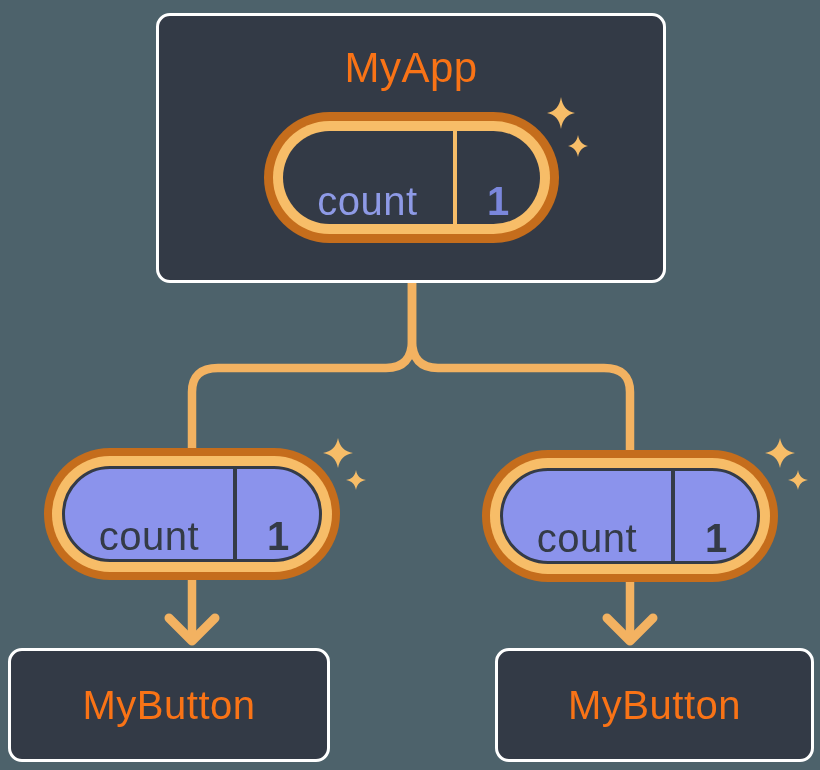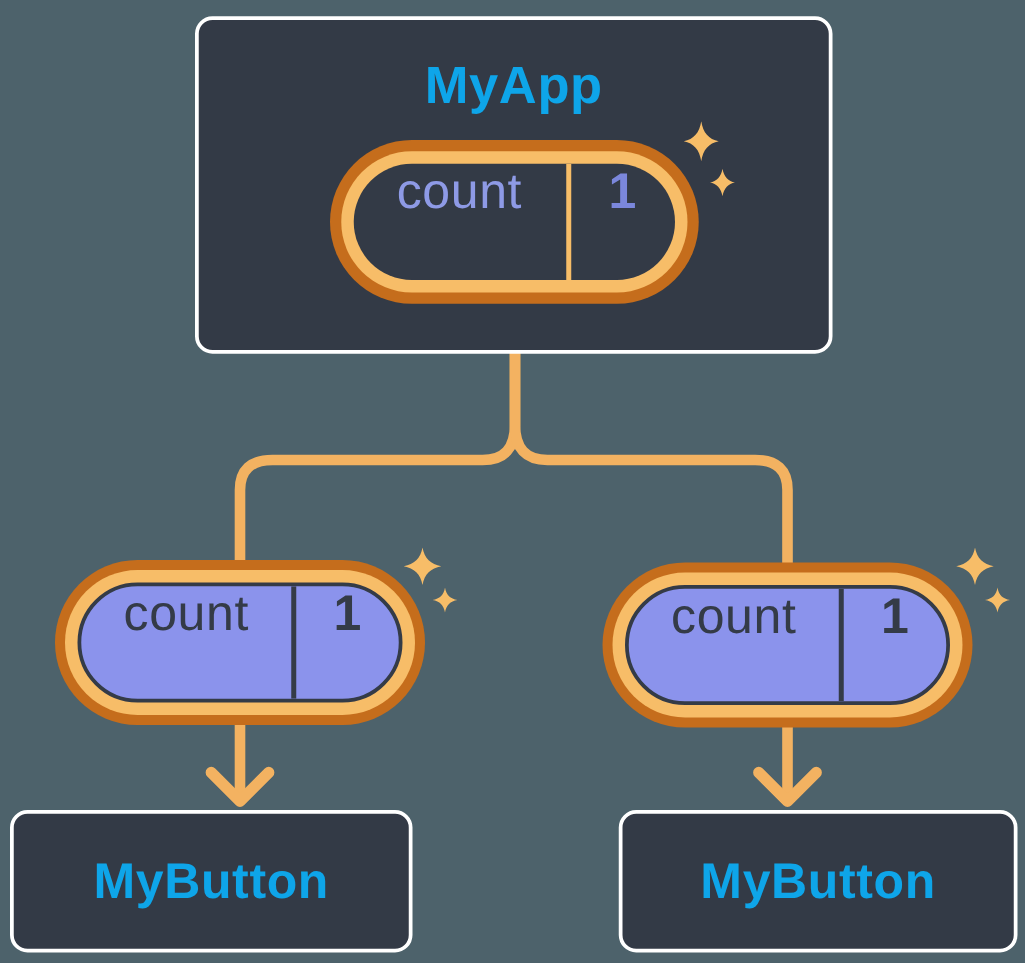--- a/index.html
+++ b/index.html
@@ -23,38 +23,38 @@
   }
   .node{
     position:absolute;z-index:1;box-sizing:border-box;
     background:var(--node-fill,#333a46);
     border:3px solid var(--node-border,#ffffff);
     border-radius:14px;color:#fff;
   }
   .app-box{left:156px;top:13px;width:510px;height:270px;
     display:flex;flex-direction:column;align-items:center;padding-top:26px;}
   .node-title{
-    font-size:42px;font-weight:700;letter-spacing:0.5px;
-    line-height:52px;color:#0ea5e9;white-space:nowrap;
+    font-size:42px;font-weight:400;letter-spacing:0.5px;
+    line-height:52px;color:#f97316;white-space:nowrap;
   }
   .btn-box{display:flex;align-items:center;justify-content:center;text-align:right;}
   .btn-left{left:8px;top:648px;width:322px;height:114px;}
   .btn-right{left:495px;top:648px;width:319px;height:114px;}
   .btn-box .node-title{font-size:40px;}
 
   .pill{z-index:1;box-sizing:border-box;border-radius:999px;
     background:var(--ring-outer,#c56d1c);}
   .root-pill{position:relative;width:295px;height:131px;margin-top:18px;padding:9px;}
   .child-pill{position:absolute;width:296px;height:132px;padding:8px;}
   .pill-left{left:44px;top:448px;}
   .pill-right{left:482px;top:450px;}
   .pill-inner{height:100%;box-sizing:border-box;border-radius:999px;
     background:var(--ring-inner,#f7bd68);padding:10px;}
   .pill-body{height:100%;box-sizing:border-box;border-radius:999px;
-    display:flex;align-items:flex-start;overflow:hidden;}
+    display:flex;align-items:flex-end;overflow:hidden;}
   .root-pill .pill-body{background:var(--node-fill,#333a46);}
   .child-pill .pill-body{background:var(--child-fill,#8b93ec);
     border:3px solid var(--child-text,#343b47);}
   .cell{display:flex;align-items:center;justify-content:center;font-size:40px;}
   .cell-key{flex:2.05;letter-spacing:0.5px;}
   .cell-val{flex:1;font-weight:700;}
   .pill-divider{width:4px;align-self:stretch;}
   .root-pill .cell-key{color:var(--root-key,#8e9ae6);}
   .root-pill .cell-val{color:var(--root-value,#7b87dc);}
   .root-pill .pill-divider{background:var(--ring-inner,#f7bd68);}

